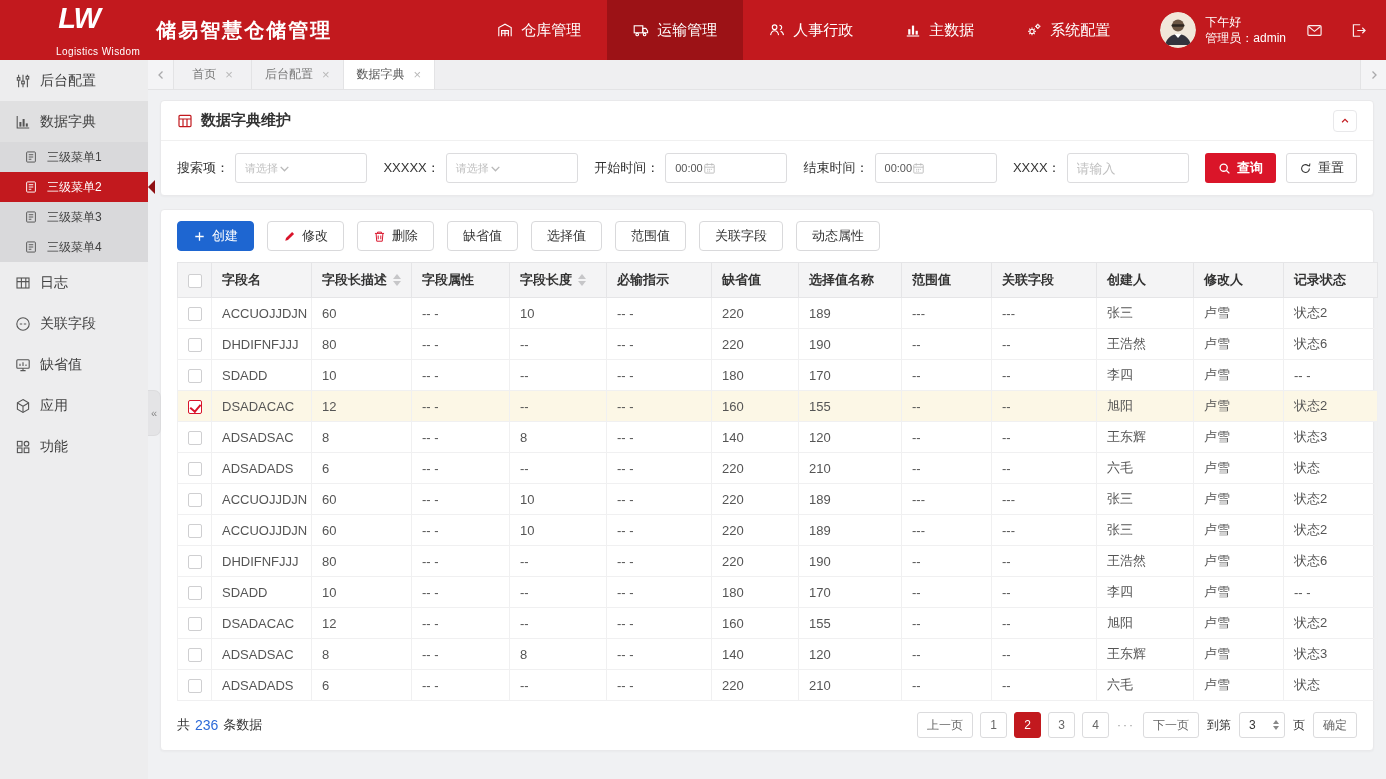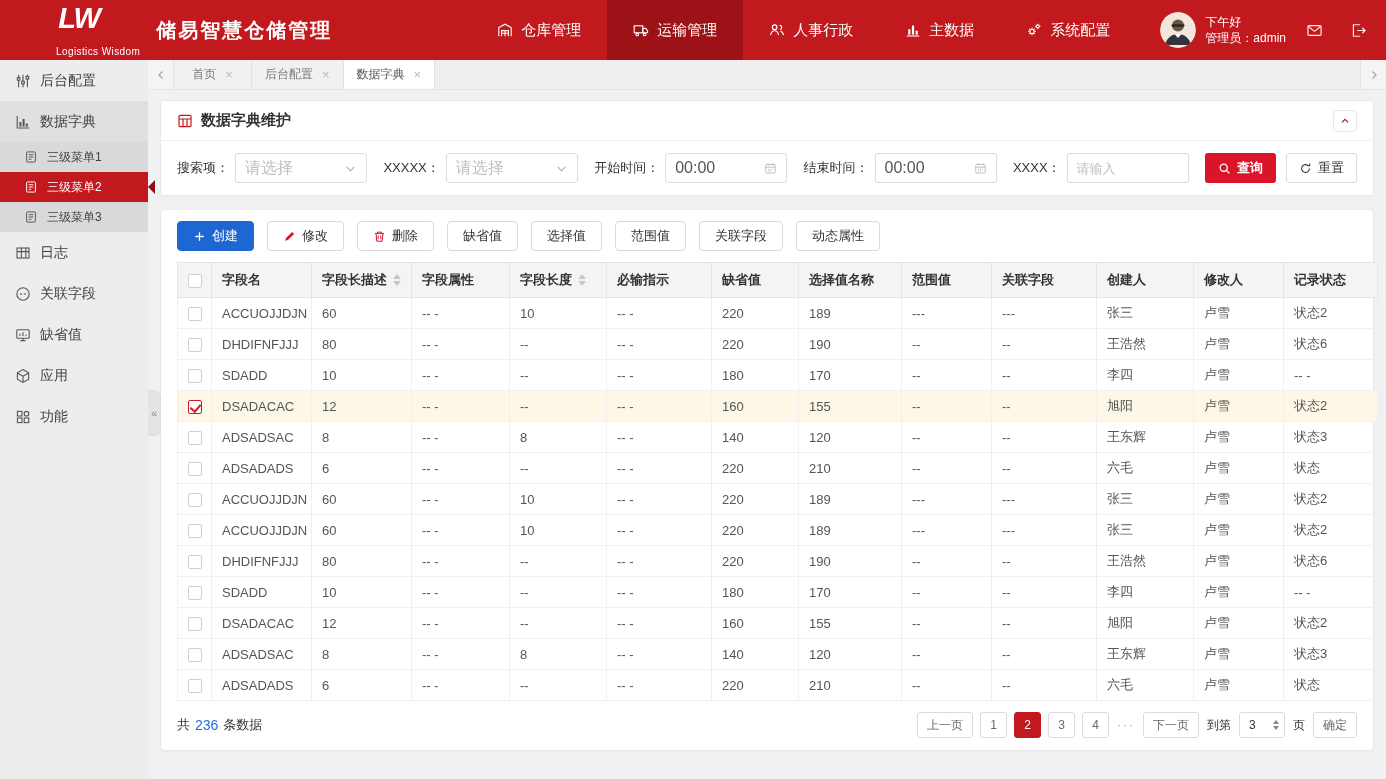--- a/index.html
+++ b/index.html
@@ -53,21 +53,21 @@
 .panel-head{height:40px;display:flex;align-items:center;gap:8px;padding:0 16px;border-bottom:1px solid #F0F0F0;}
 .panel-title{font-size:15px;font-weight:bold;color:#333;}
 .icn.red{color:#C2191E;}
 .collapse-btn{margin-left:auto;width:24px;height:22px;border:1px solid #E8E8EA;border-radius:4px;display:flex;align-items:center;justify-content:center;color:#C2191E;cursor:pointer;background:#fff;}
 .collapse-btn .icn{width:10px;height:10px;}
 
 
 .filter-row{display:flex;align-items:center;justify-content:space-between;padding:12px 16px;}
 .f-group{display:flex;align-items:center;}
 .f-label{font-size:13px;color:#333;margin-right:6px;white-space:nowrap;}
-.f-select,.f-time{height:30px;border:1px solid #DCDCDE;border-radius:3px;background:#fff;display:flex;align-items:center;justify-content:space-between;padding:0 9px;font-size:16px;cursor:pointer;}
+.f-select,.f-time{height:30px;border:1px solid #DCDCDE;border-radius:3px;background:#fff;display:flex;align-items:center;justify-content:flex-start;padding:0 9px;font-size:11px;cursor:pointer;}
 .f-select{width:132px;color:#BFBFBF;}
 .f-time{width:122px;color:#555;}
 .f-time .icn,.f-select .icn{color:#B9B9B9;width:13px;height:13px;}
 .f-input{width:122px;height:30px;border:1px solid #DCDCDE;border-radius:3px;padding:0 9px;font-size:13px;color:#555;font-family:inherit;outline:none;}
 .f-input::placeholder{color:#BFBFBF;}
 .f-buttons{display:flex;gap:10px;}
 .btn-query{height:30px;background:#DA1529;color:#fff;border:none;border-radius:3px;display:flex;align-items:center;gap:6px;padding:0 13px;font-size:13px;font-weight:bold;cursor:pointer;font-family:inherit;}
 .btn-reset{height:30px;background:#fff;color:#333;border:1px solid #DCDCDE;border-radius:3px;display:flex;align-items:center;gap:6px;padding:0 12px;font-size:13px;cursor:pointer;font-family:inherit;}
 .btn-query .icn,.btn-reset .icn{width:13px;height:13px;}
 
@@ -255,20 +255,29 @@
         </div>
         <div class="side-item sub">
           <span class="icn" data-icon="document-icon">
             <svg viewBox="0 0 16 16" fill="none" stroke="currentColor" stroke-width="1.1">
               <rect x="3" y="2.2" width="10" height="11.6" rx="1"></rect>
               <path d="M5.4 5.4h5.2M5.4 8h5.2M5.4 10.6h3"></path>
             </svg>
           </span>
           <span>三级菜单3</span>
         </div>
+        <div class="side-item sub">
+          <span class="icn" data-icon="document-icon">
+            <svg viewBox="0 0 16 16" fill="none" stroke="currentColor" stroke-width="1.1">
+              <rect x="3" y="2.2" width="10" height="11.6" rx="1"></rect>
+              <path d="M5.4 5.4h5.2M5.4 8h5.2M5.4 10.6h3"></path>
+            </svg>
+          </span>
+          <span>三级菜单4</span>
+        </div>
         <div class="side-item top">
           <span class="icn" data-icon="grid-icon">
             <svg viewBox="0 0 16 16" fill="none" stroke="currentColor" stroke-width="1.1">
               <rect x="2" y="3" width="12" height="10"></rect>
               <path d="M2 6.6h12M6.4 3v10M10.8 3v10"></path>
             </svg>
           </span>
           <span>日志</span>
         </div>
         <div class="side-item top">

